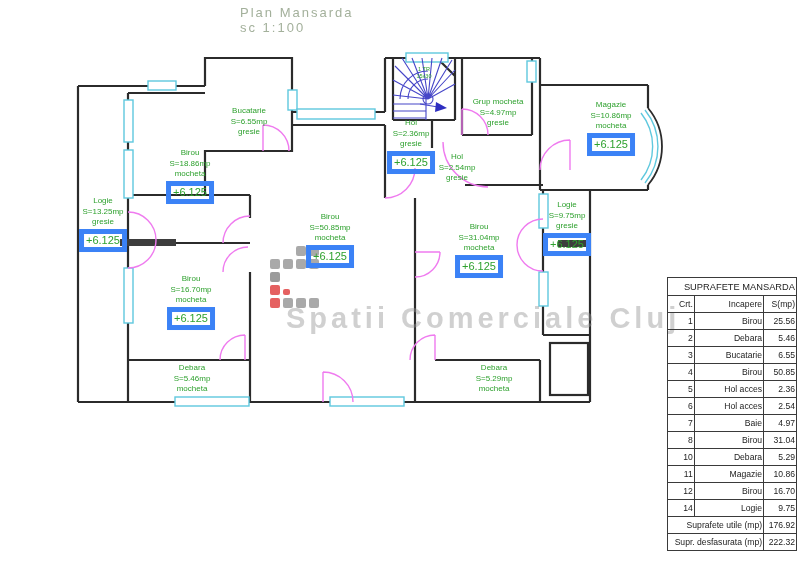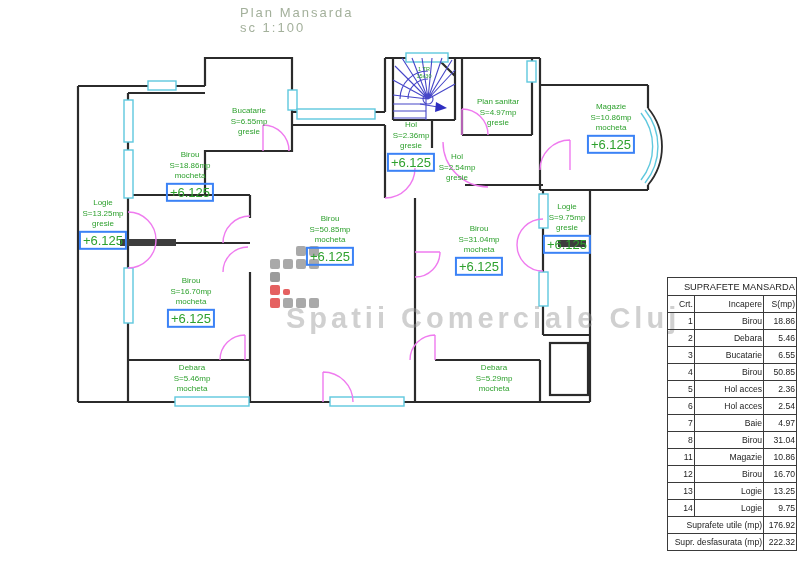--- a/index.html
+++ b/index.html
@@ -12,21 +12,21 @@
   
   .wm-text{position:absolute;left:286px;top:274px;font-size:29px;letter-spacing:4px;
            color:rgba(150,150,150,0.45);font-weight:bold;white-space:nowrap;margin-top:28px;}
   .wm-logo{position:absolute;left:270px;top:245px;width:70px;height:70px;}
   .wm-logo i{position:absolute;width:10px;height:10px;border-radius:2px;background:#9a9a9a;opacity:.85;}
   .wm-logo i.r{background:#e04545;}
   
   .rlabel{position:absolute;transform:translate(-50%,-50%);display:flex;flex-direction:column;
           align-items:center;gap:1px;font-size:8px;color:#2ea12e;line-height:1.2;
           white-space:nowrap;text-align:center;}
-  .rlabel .lvl{border:2px solid #3b82f6;padding:0 2px;font-size:13px;margin-top:1px;}
+  .rlabel .lvl{border:5px solid #3b82f6;padding:0 2px;font-size:11px;margin-top:1px;}
   .stairs-label{position:absolute;transform:translate(-50%,-50%);font-size:5.5px;color:#2ea12e;
           line-height:1.2;text-align:center;white-space:nowrap;}
   
   .areas{position:absolute;left:667px;top:277px;width:130px;border-collapse:collapse;
          font-size:8.6px;color:#1c1c1c;}
   .areas td,.areas th{border:1px solid #3a3a3a;text-align:right;padding:0 1px;height:16px;
          font-weight:normal;}
   .areas th.tbl-title{font-size:9.3px;height:17px;}
   .areas .foot td{height:16px;}
 </style>
@@ -176,21 +176,21 @@
       <span>S=2.36mp</span>
       <span>gresie</span>
       <span class="lvl">+6.125</span>
   </div>
   <div class="rlabel" style="left:457px;top:167px">
     <span>Hol</span>
       <span>S=2.54mp</span>
       <span>gresie</span>
   </div>
   <div class="rlabel" style="left:498px;top:112px">
-    <span>Plan sanitar</span>
+    <span>Grup mocheta</span>
       <span>S=4.97mp</span>
       <span>gresie</span>
   </div>
   <div class="rlabel" style="left:611px;top:128px">
     <span>Magazie</span>
       <span>S=10.86mp</span>
       <span>mocheta</span>
       <span class="lvl">+6.125</span>
   </div>
   <div class="rlabel" style="left:479px;top:250px">
@@ -222,21 +222,21 @@
           <th class="tbl-title" colspan="3">SUPRAFETE MANSARDA</th>
         </tr>
     <tr>
       <td>Crt.</td>
       <td>Incapere</td>
       <td>S(mp)</td>
     </tr>
     <tr>
           <td>1</td>
           <td>Birou</td>
-          <td>18.86</td>
+          <td>25.56</td>
         </tr>
     <tr>
           <td>2</td>
           <td>Debara</td>
           <td>5.46</td>
         </tr>
     <tr>
           <td>3</td>
           <td>Bucatarie</td>
           <td>6.55</td>
@@ -260,33 +260,33 @@
           <td>7</td>
           <td>Baie</td>
           <td>4.97</td>
         </tr>
     <tr>
           <td>8</td>
           <td>Birou</td>
           <td>31.04</td>
         </tr>
     <tr>
+          <td>10</td>
+          <td>Debara</td>
+          <td>5.29</td>
+        </tr>
+    <tr>
           <td>11</td>
           <td>Magazie</td>
           <td>10.86</td>
         </tr>
     <tr>
           <td>12</td>
           <td>Birou</td>
           <td>16.70</td>
-        </tr>
-    <tr>
-          <td>13</td>
-          <td>Logie</td>
-          <td>13.25</td>
         </tr>
     <tr>
           <td>14</td>
           <td>Logie</td>
           <td>9.75</td>
         </tr>
     <tr class="foot">
       <td colspan="2">Suprafete utile (mp)</td>
       <td>176.92</td>
     </tr>

